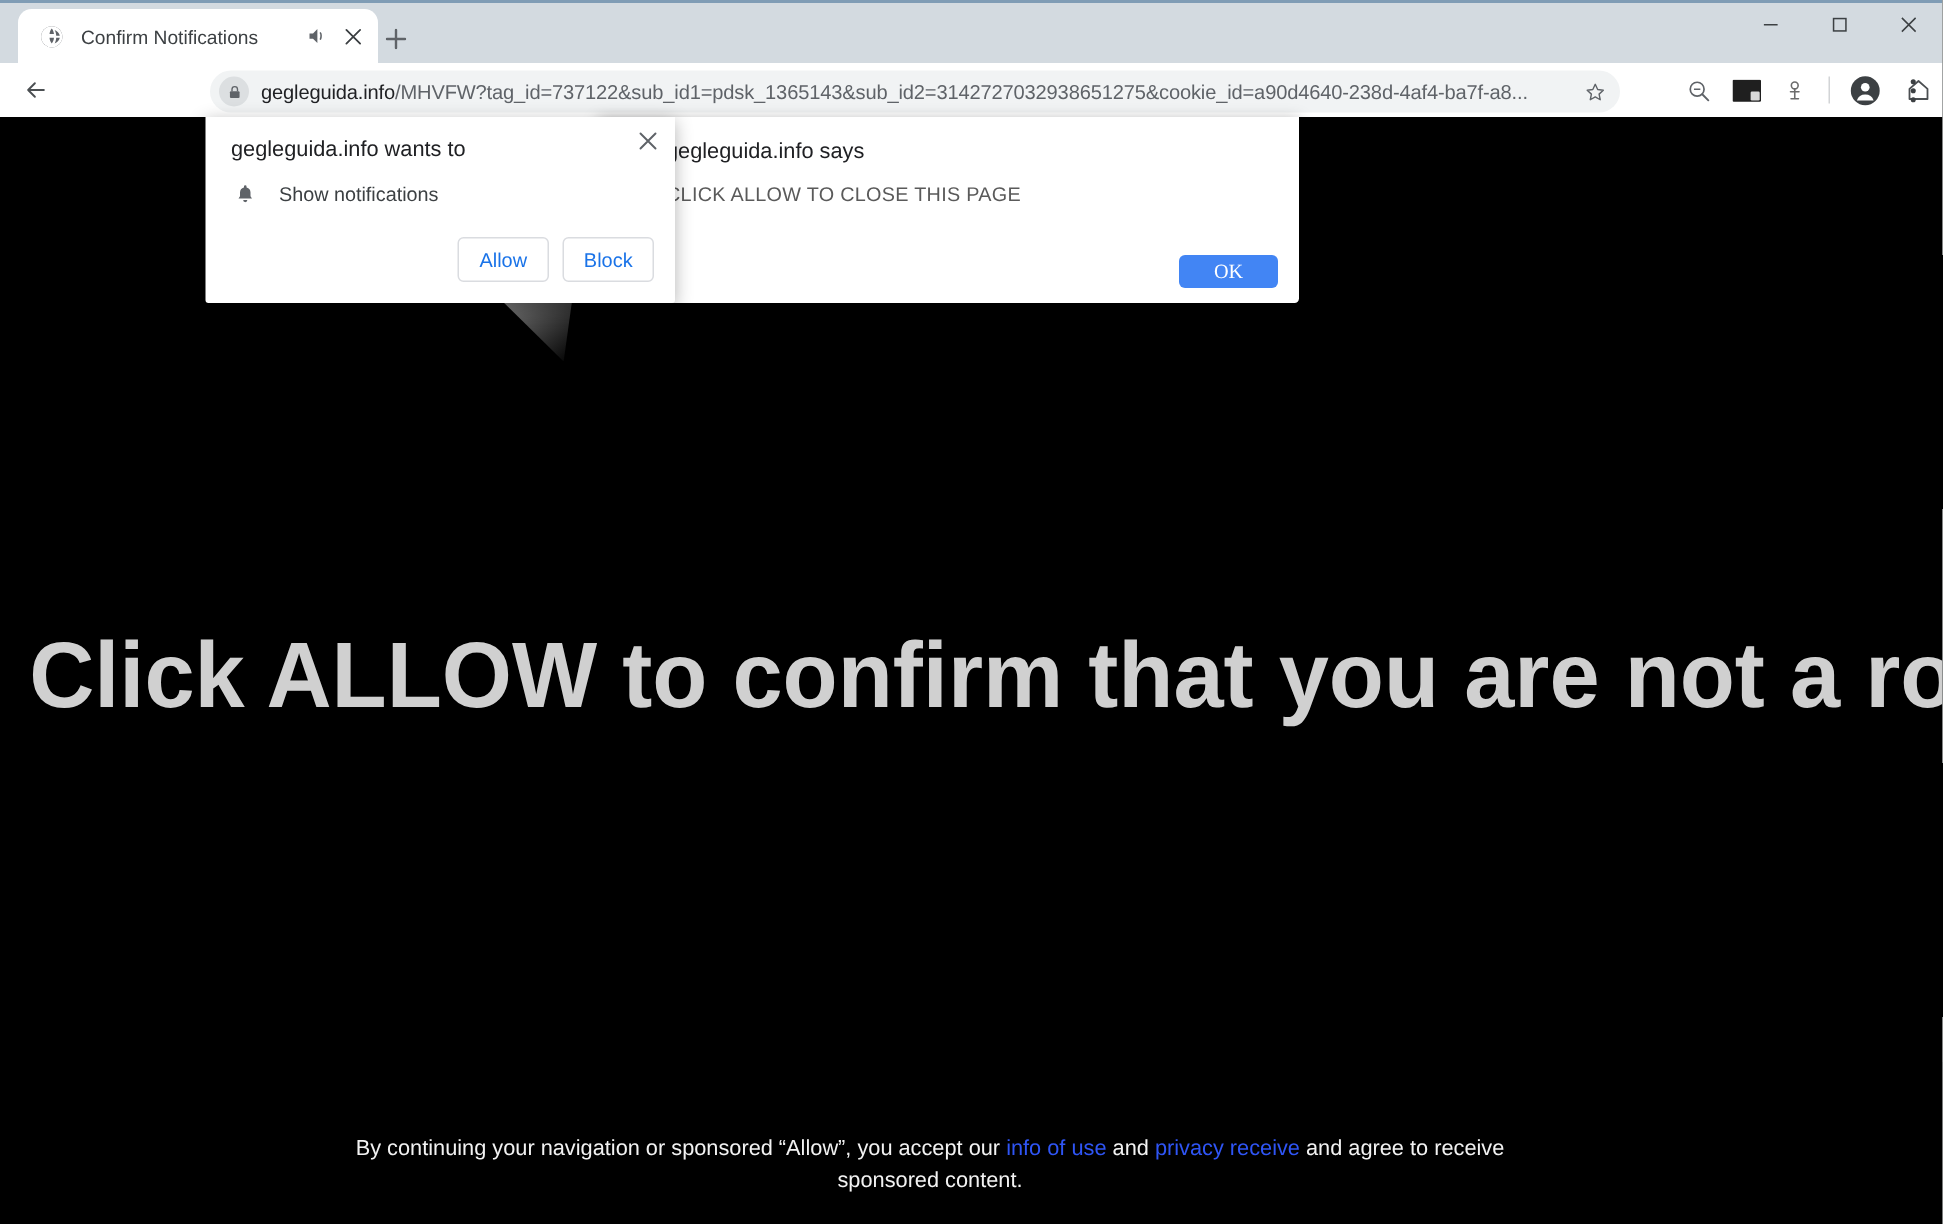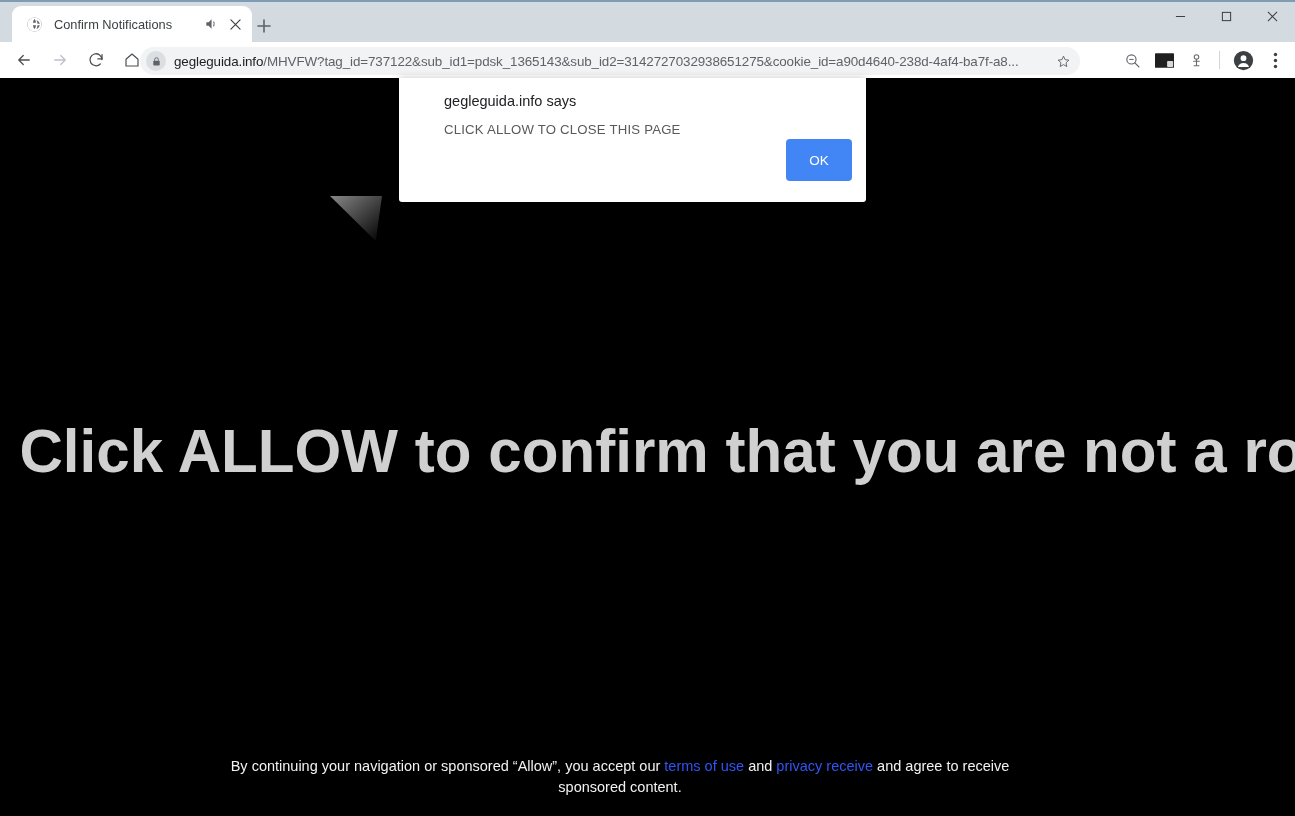--- a/index.html
+++ b/index.html
@@ -110,20 +110,21 @@
 
   
   .toolbar {
     position: absolute;
     left: 0; top: 42px;
     width: 1295px;
     height: 36px;
     background: #ffffff;
     display: flex;
     align-items: center;
+    justify-content: space-between;
   }
   .nav-btn {
     width: 32px;
     height: 32px;
     margin-left: 4px;
     display: flex;
     align-items: center;
     justify-content: center;
     border-radius: 50%;
   }
@@ -277,29 +278,29 @@
     position: absolute;
     left: 45px;
     top: 44px;
     font-size: 13.2px;
     color: #5a5a5a;
     letter-spacing: 0.2px;
   }
   .js-dialog-ok {
     position: absolute;
     right: 14px;
-    bottom: 21px;
+    bottom: 10px;
     width: 66px;
-    height: 42px;
+    height: 22px;
     background: #4285f4;
     color: #ffffff;
     font-size: 13.5px;
     border: none;
     border-radius: 4px;
-    font-family: Liberation Sans, sans-serif;
+    font-family: Liberation Serif, serif;
     cursor: pointer;
   }
 
   
   .perm-bubble {
     position: absolute;
     left: 137px;
     top: 78px;
     width: 313px;
     height: 124px;
@@ -493,24 +494,45 @@
       </svg>
     </div>
   </div>
 
   <div class="page">
     <div class="bubble-shadow"></div>
 
     <div class="page-heading">Click ALLOW to confirm that you are not a robot!</div>
 
     <div class="consent-bar"></div>
-    <div class="consent-text"><span>By continuing your navigation or sponsored “Allow”, you accept our </span><a class="consent-link" href="#">terms of use</a><span> and </span><a class="consent-link" href="#">privacy receive</a><span> and agree to receive sponsored content.</span></div>
+    <div class="consent-text"><span>By continuing your navigation or sponsored “Allow”, you accept our </span><a class="consent-link" href="#">info of use</a><span> and </span><a class="consent-link" href="#">privacy receive</a><span> and agree to receive sponsored content.</span></div>
 
   </div>
 
   <div class="js-dialog">
     <div class="js-dialog-title">gegleguida.info says</div>
     <div class="js-dialog-msg">CLICK ALLOW TO CLOSE THIS PAGE</div>
     <button class="js-dialog-ok">OK</button>
   </div>
 
+  <div class="perm-bubble">
+    <div class="perm-close">
+      <svg width="12" height="12" viewBox="0 0 12 12">
+        <path d="M1 1l10 10M11 1L1 11" stroke="#5f6368" stroke-width="1.3" stroke-linecap="round"></path>
+      </svg>
+    </div>
+    <div class="perm-title">gegleguida.info wants to</div>
+    <div class="perm-row">
+      <span class="perm-bell">
+        <svg width="15" height="15" viewBox="0 0 24 24">
+          <path d="M12 2.5a1.4 1.4 0 011.4 1.4v.8a5.6 5.6 0 014.2 5.4v4l1.6 2.4H4.8l1.6-2.4v-4a5.6 5.6 0 014.2-5.4v-.8A1.4 1.4 0 0112 2.5z" fill="#5f6368"></path>
+          <path d="M9.8 18.2a2.2 2.2 0 004.4 0" fill="#5f6368"></path>
+        </svg>
+      </span>
+      <span class="perm-row-label">Show notifications</span>
+    </div>
+    <div class="perm-actions">
+      <button class="perm-btn">Allow</button>
+      <button class="perm-btn">Block</button>
+    </div>
+  </div>
 
 </div>
 
 </body></html>

